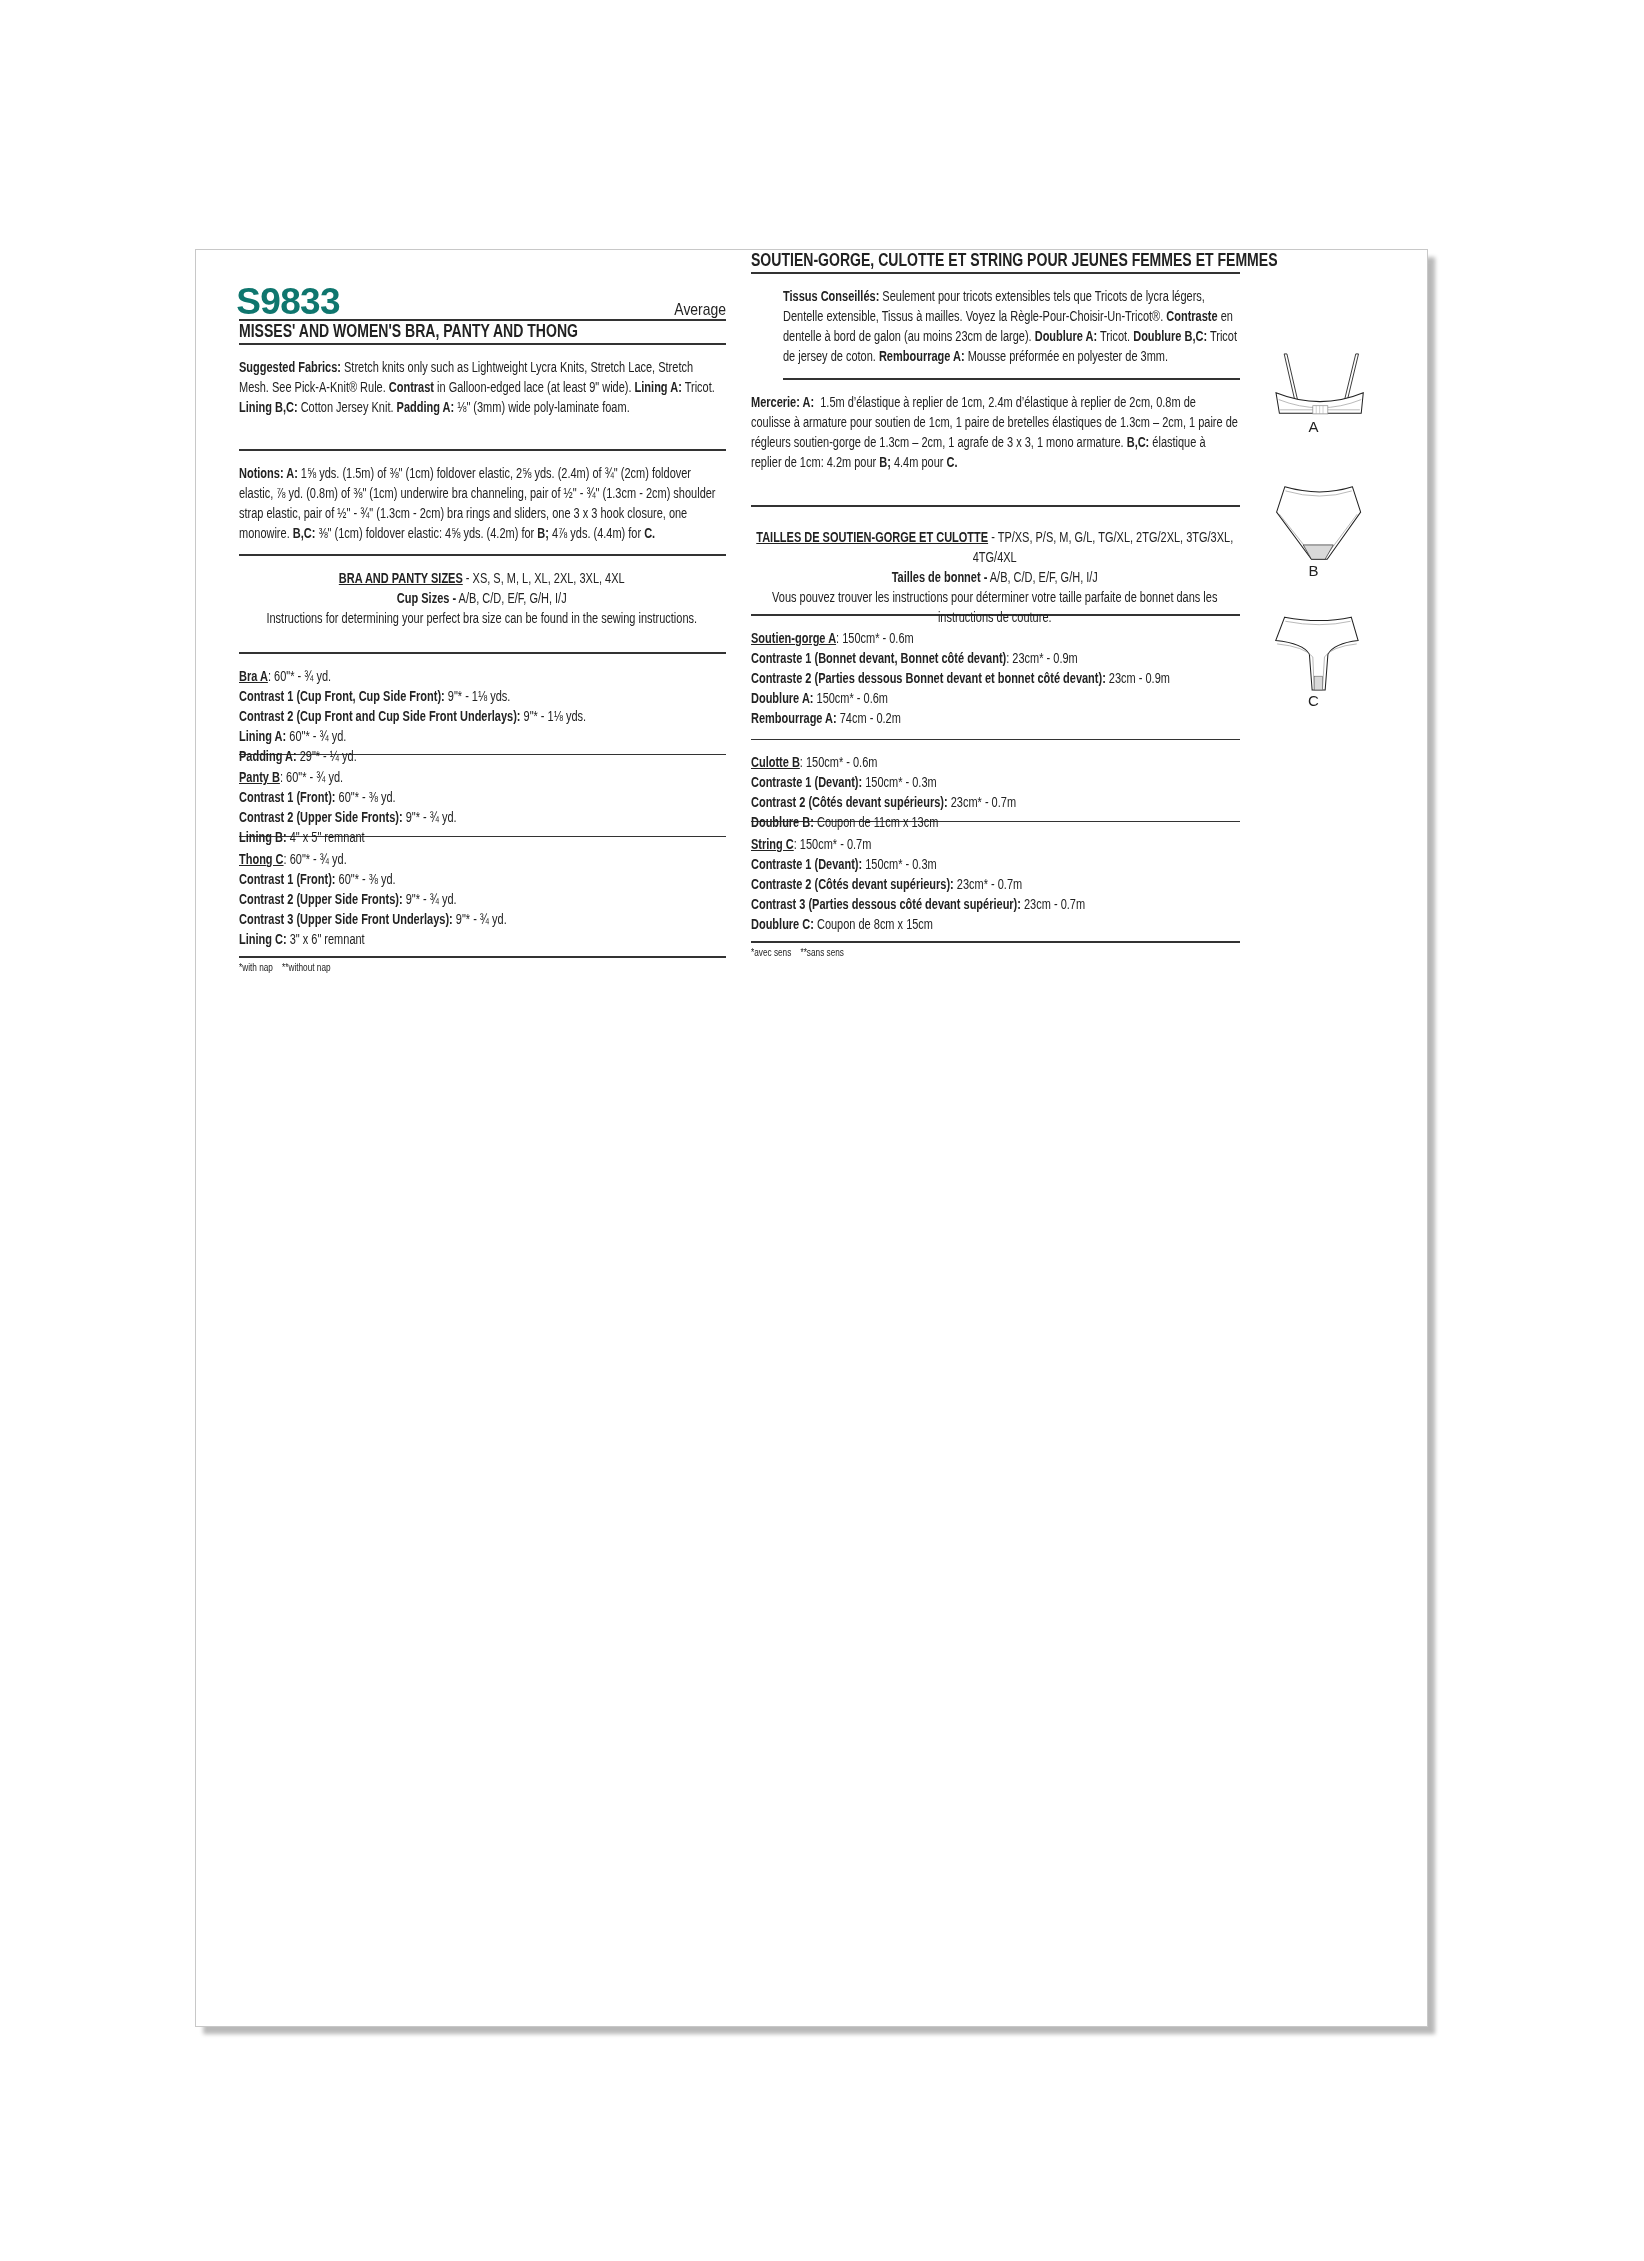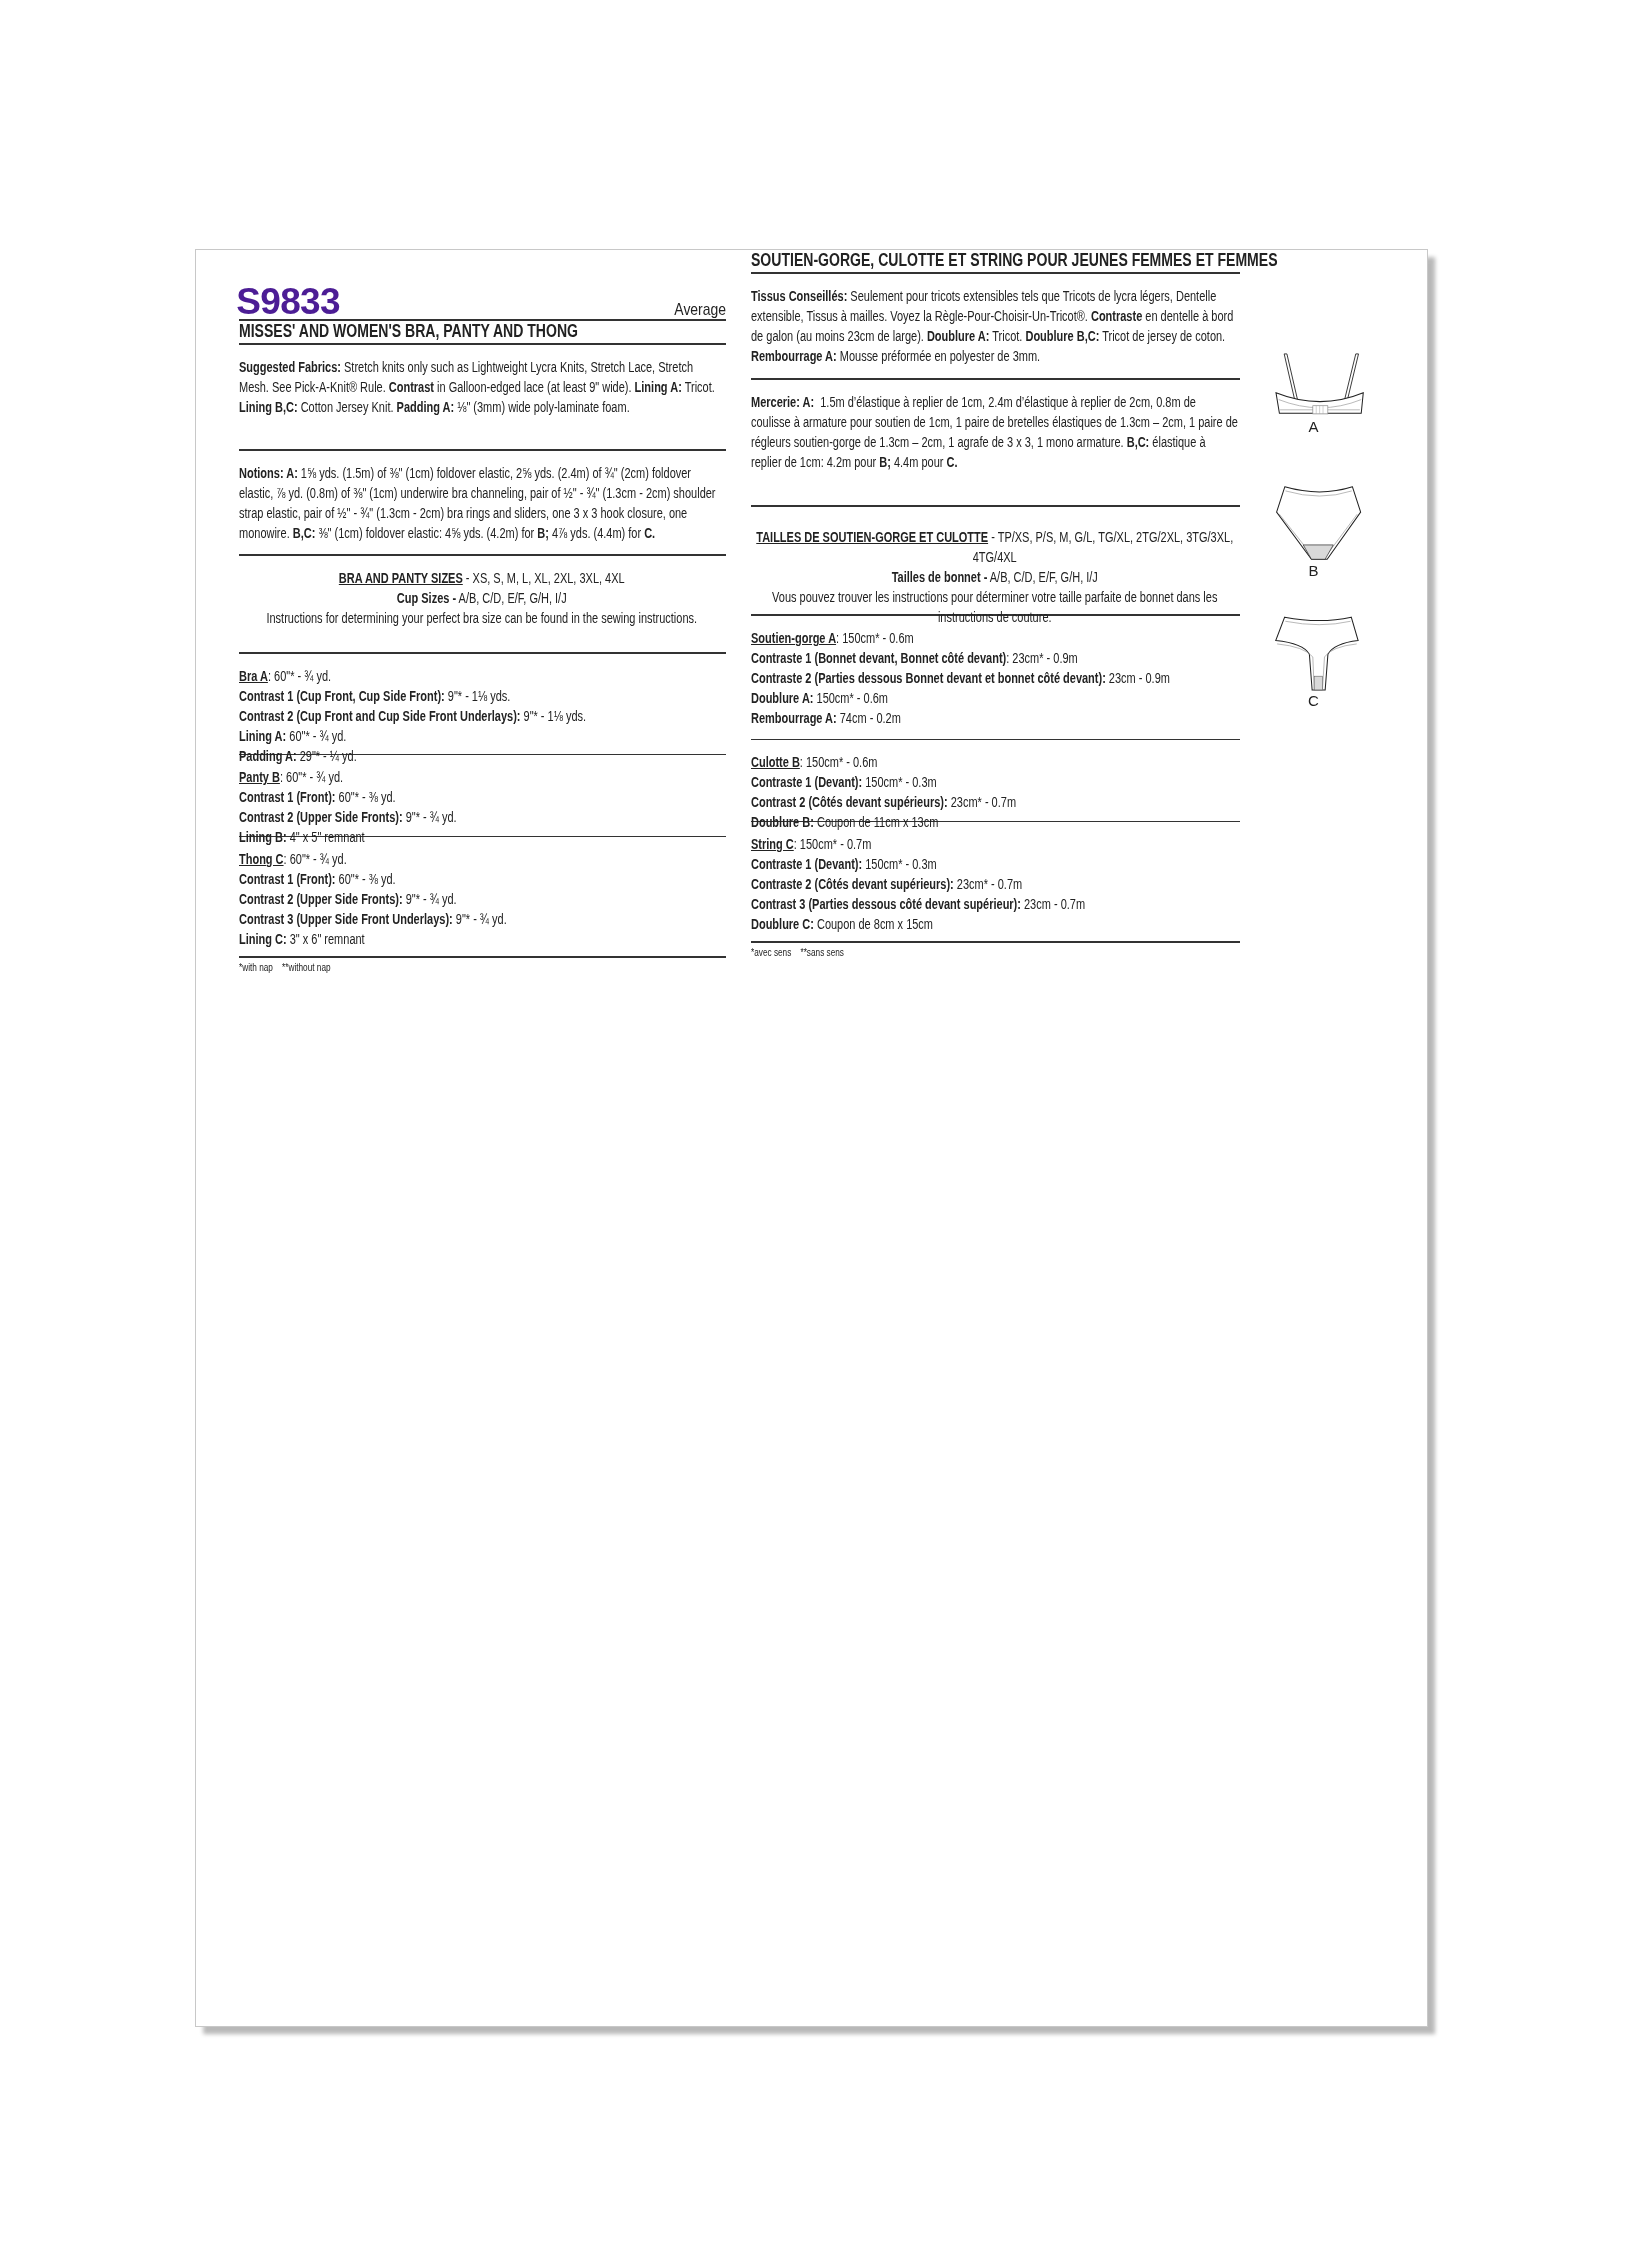--- a/index.html
+++ b/index.html
@@ -31,21 +31,21 @@
     height: 71px;
     border-bottom: 2.1px solid #333;
     box-sizing: border-box;
   }
   .code {
     position: absolute; left: -2.7px; top: 33px;
     font-weight: bold;
     font-size: 37px;
     letter-spacing: -0.7px;
     line-height: 37px;
-    color: #4c1d95;
+    color: #0f766e;
   }
   .level {
     position: absolute; right: 0; top: 50px;
     font-size: 17px; line-height: 19px;
     transform: scaleX(0.82); transform-origin: 100% 0;
     white-space: nowrap;
   }
   .subtitle {
     height: 24px;
     border-bottom: 2.1px solid #333;
@@ -160,21 +160,21 @@
     </div>
 
     <div class="foot" style="white-space:pre;">*with nap    **without nap</div>
   </div>
 
   <div class="col col-fr">
     <div class="subtitle">
       <span>SOUTIEN-GORGE, CULOTTE ET STRING POUR JEUNES FEMMES ET FEMMES</span>
     </div>
 
-    <div class="block" style="height:106px;">
+    <div class="block" style="height:106px;margin-left:32px;">
       <div class="txt">
         <b>Tissus Conseillés:</b><span> Seulement pour tricots extensibles tels que Tricots de lycra légers, Dentelle extensible, Tissus à mailles. Voyez la Règle-Pour-Choisir-Un-Tricot®. </span><b>Contraste</b><span> en dentelle à bord de galon (au moins 23cm de large). </span><b>Doublure A:</b><span> Tricot. </span><b>Doublure B,C:</b><span> Tricot de jersey de coton. </span><b>Rembourrage A:</b><span> Mousse préformée en polyester de 3mm.</span>
       </div>
     </div>
 
     <div class="block" style="height:127px;">
       <div class="txt">
         <b>Mercerie: A:</b><span style="white-space:pre-wrap;">  1.5m d’élastique à replier de 1cm, 2.4m d’élastique à replier de 2cm, 0.8m de coulisse à armature pour soutien de 1cm, 1 paire de bretelles élastiques de 1.3cm – 2cm, 1 paire de régleurs soutien-gorge de 1.3cm – 2cm, 1 agrafe de 3 x 3, 1 mono armature. </span><b>B,C:</b><span> élastique à replier de 1cm: 4.2m pour </span><b>B;</b><span> 4.4m pour </span><b>C.</b>
       </div>
     </div>

